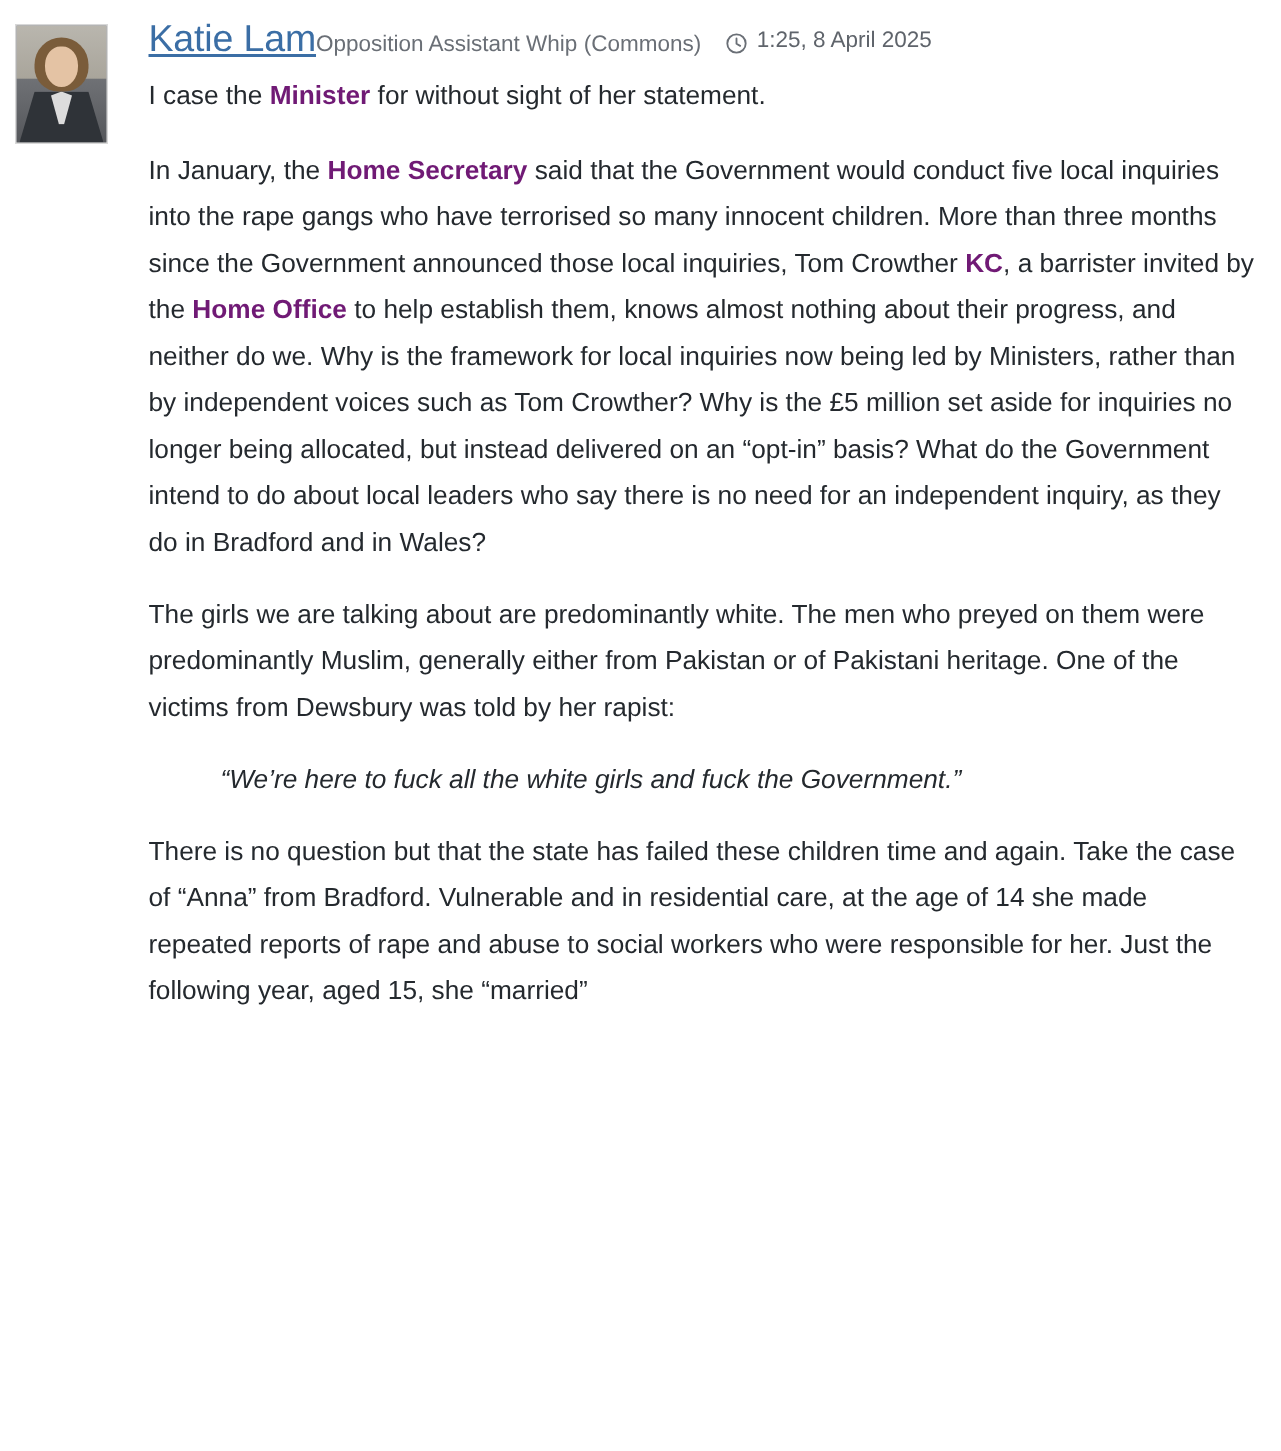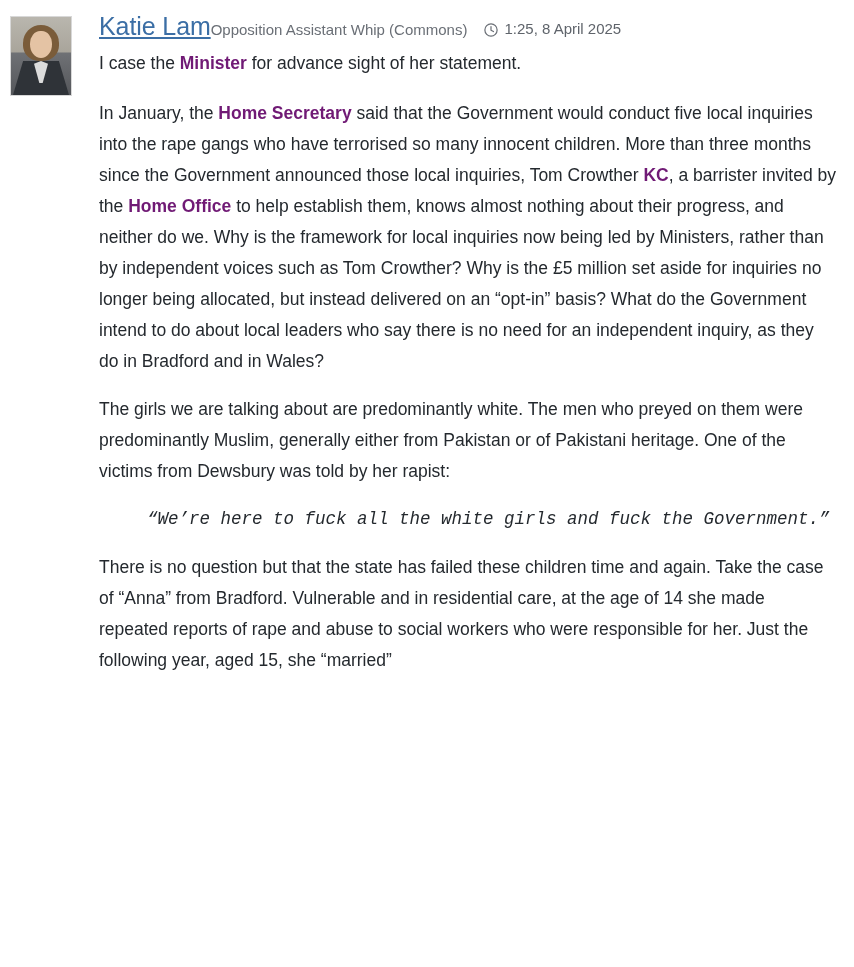--- a/index.html
+++ b/index.html
@@ -96,21 +96,21 @@
     letter-spacing: -0.1px;
     font-weight: 400;
   }
   .speaker-role {
     font-size: 15px;
     color: #6a6f76;
     margin-left: 0;
   }
   .time-wrap {
     display: inline-flex;
-    align-items: flex-start;
+    align-items: flex-end;
     margin-left: 17px;
     color: #5f646b;
     font-size: 15px;
   }
   .clock-icon {
     width: 14px;
     height: 14px;
     margin-right: 6px;
     display: inline-block;
     position: relative;
@@ -135,21 +135,20 @@
     text-decoration: none;
     font-weight: bold;
   }
   blockquote.quote {
     margin: 0 0 17px 0;
     padding-left: 48px;
     font-style: italic;
     font-size: 17.5px;
     line-height: 31px;
     color: #24292e;
-    font-family: Liberation Mono, monospace;
   }
   .col {
     padding-right: 8px;
   }
 </style>
 </head>
 <body>
 
 <div class="speech">
   <div class="header-row">
@@ -168,21 +167,21 @@
           <span class="clock-icon">
             <svg width="14" height="14" viewBox="0 0 16 16" aria-hidden="true">
               <circle cx="8" cy="8" r="7" fill="none" stroke="#6a6f76" stroke-width="1.4"></circle>
               <path d="M8 4.2 V8.2 L10.8 9.8" fill="none" stroke="#6a6f76" stroke-width="1.4" stroke-linecap="round" stroke-linejoin="round"></path>
             </svg>
           </span>
           <span>1:25, 8 April 2025</span>
         </span>
       </div>
       <div class="body-text" id="paragraphs">
-          <p class="para first-para"><span>I case the </span><a class="inline-link" href="#">Minister</a><span> for advance sight of her statement.</span></p>
+          <p class="para first-para"><span>I case the </span><a class="inline-link" href="#">Minister</a><span> for without sight of her statement.</span></p>
           <p class="para"><span>In January, the </span><a class="inline-link" href="#">Home Secretary</a><span> said that the Government would conduct five local inquiries into the rape gangs who have terrorised so many innocent children. More than three months since the Government announced those local inquiries, Tom Crowther </span><a class="inline-link" href="#">KC</a><span>, a barrister invited by the </span><a class="inline-link" href="#">Home Office</a><span> to help establish them, knows almost nothing about their progress, and neither do we. Why is the framework for local inquiries now being led by Ministers, rather than by independent voices such as Tom Crowther? Why is the £5 million set aside for inquiries no longer being allocated, but instead delivered on an “opt-in” basis? What do the Government intend to do about local leaders who say there is no need for an independent inquiry, as they do in Bradford and in Wales?</span></p>
           <p class="para"><span>The girls we are talking about are predominantly white. The men who preyed on them were predominantly Muslim, generally either from Pakistan or of Pakistani heritage. One of the victims from Dewsbury was told by her rapist:</span></p>
           <blockquote class="quote"><span>“We’re here to fuck all the white girls and fuck the Government.”</span></blockquote>
           <p class="para"><span>There is no question but that the state has failed these children time and again. Take the case of “Anna” from Bradford. Vulnerable and in residential care, at the age of 14 she made repeated reports of rape and abuse to social workers who were responsible for her. Just the following year, aged 15, she “married”</span></p>
         </div>
     </div>
   </div>
 </div>
 
 </body></html>

